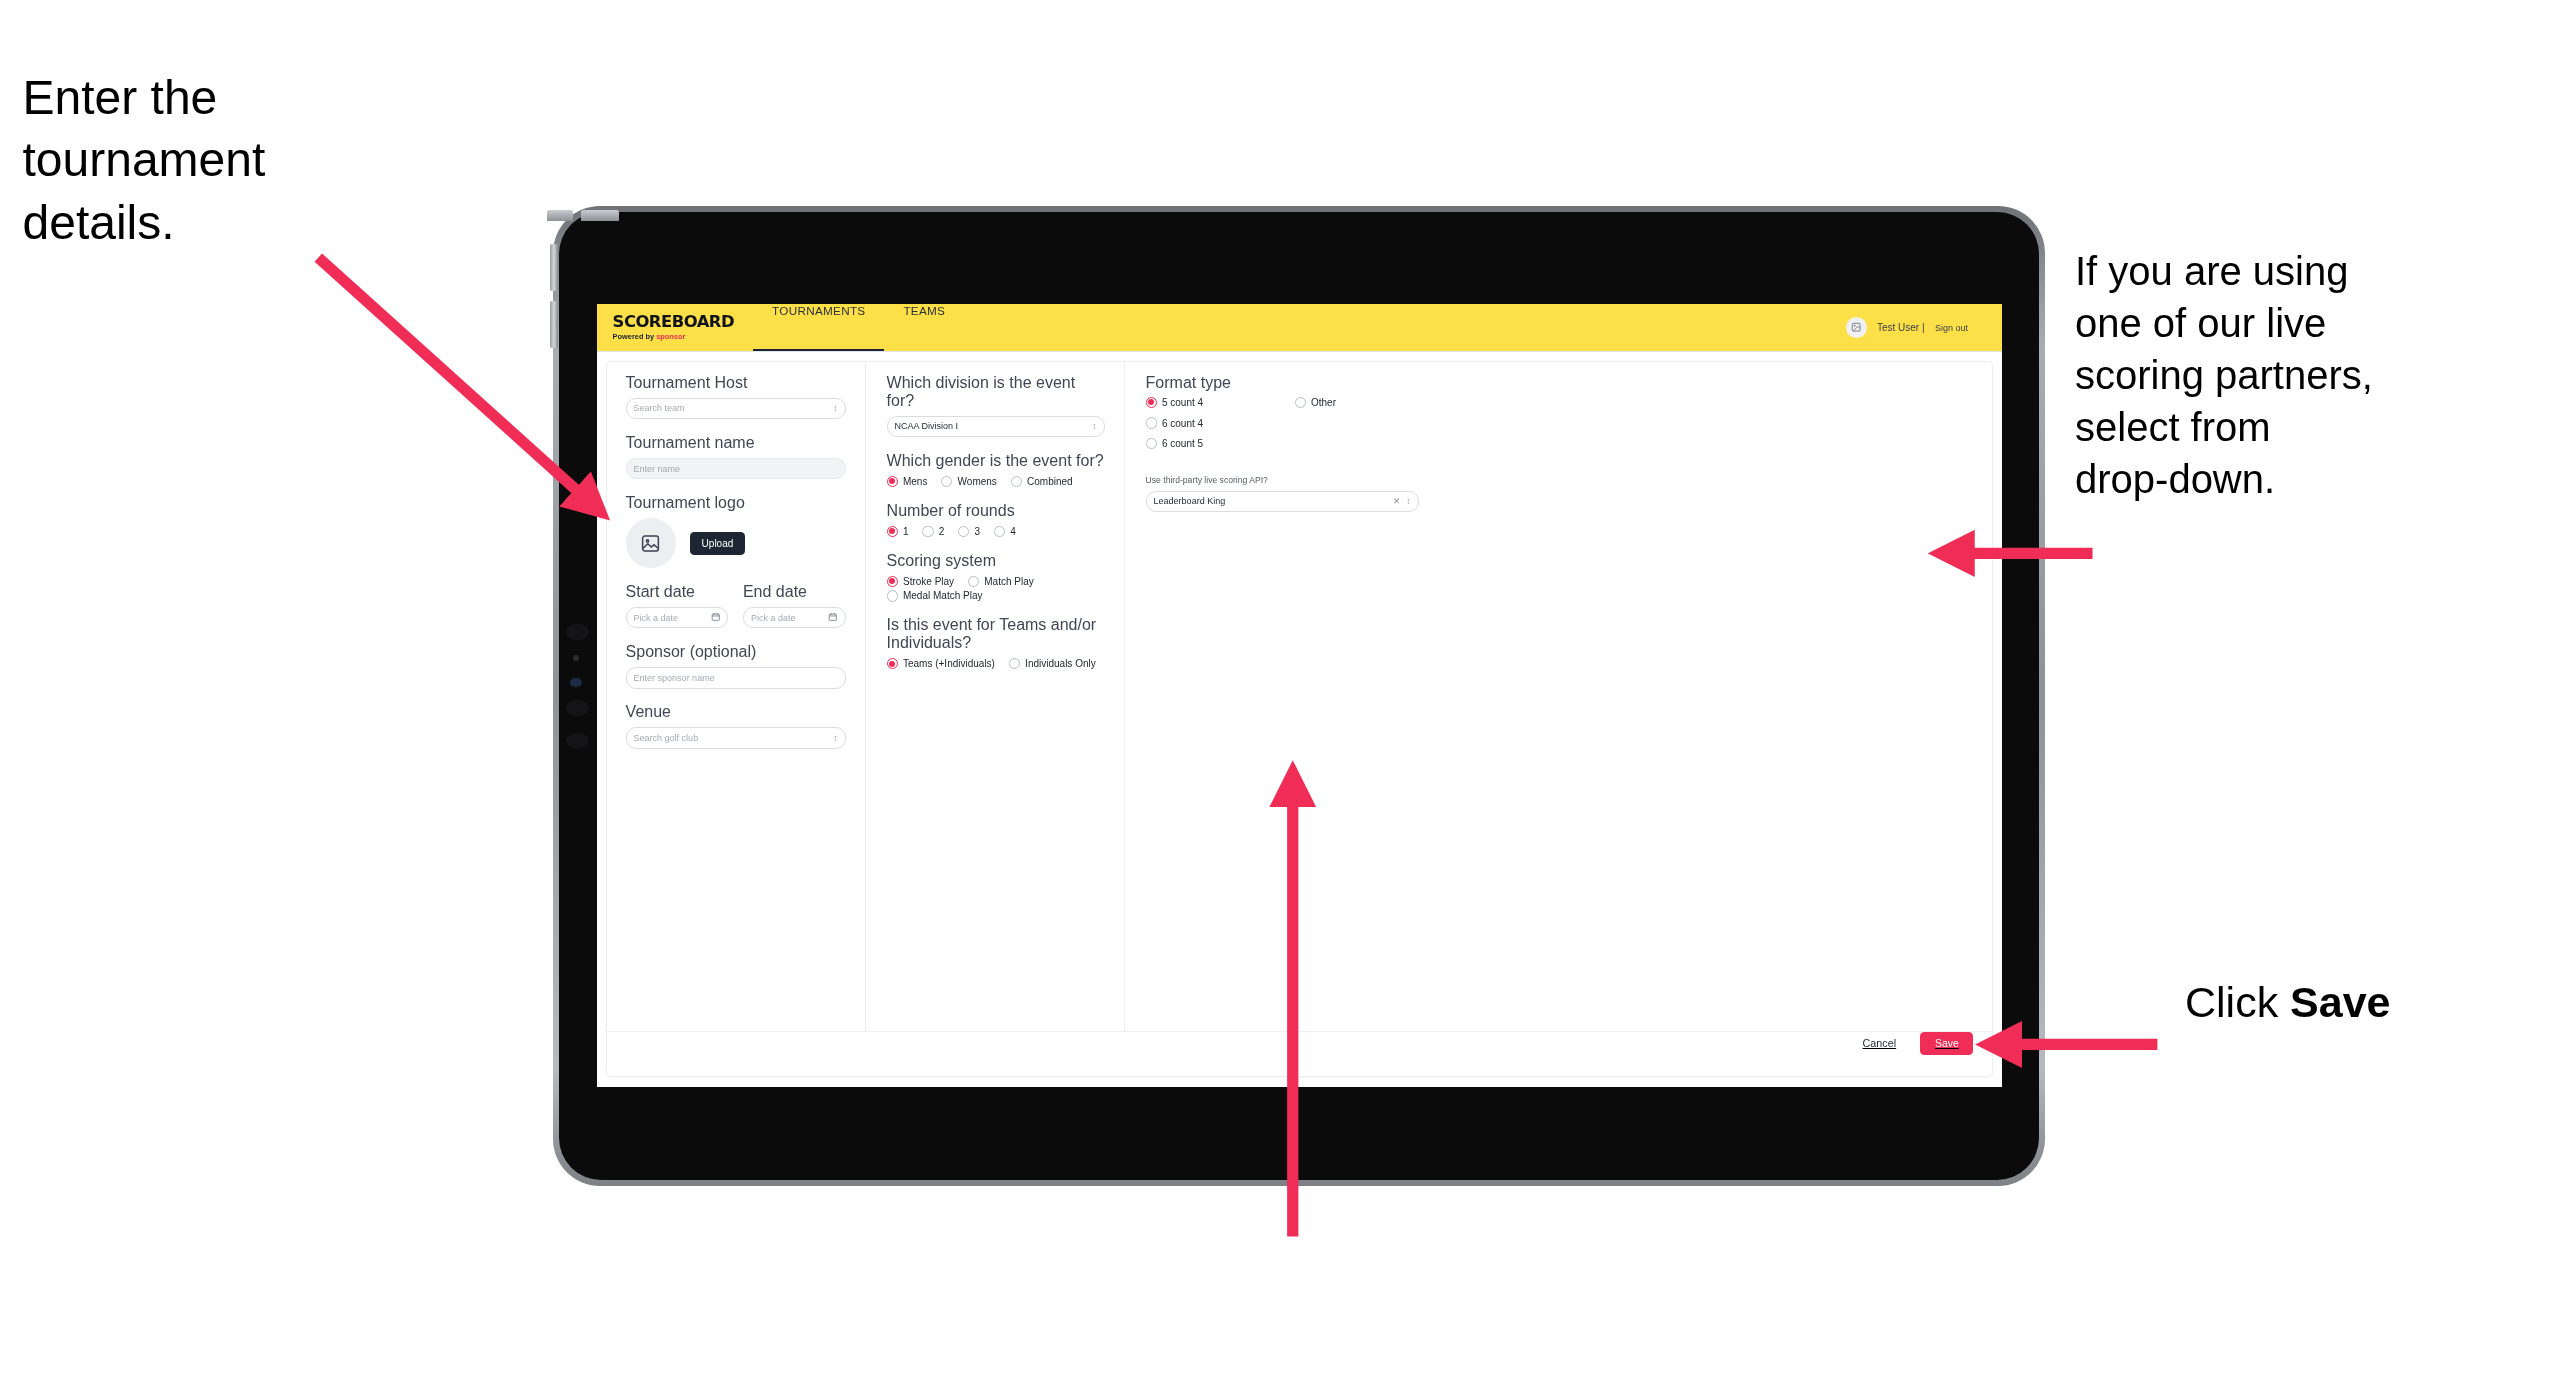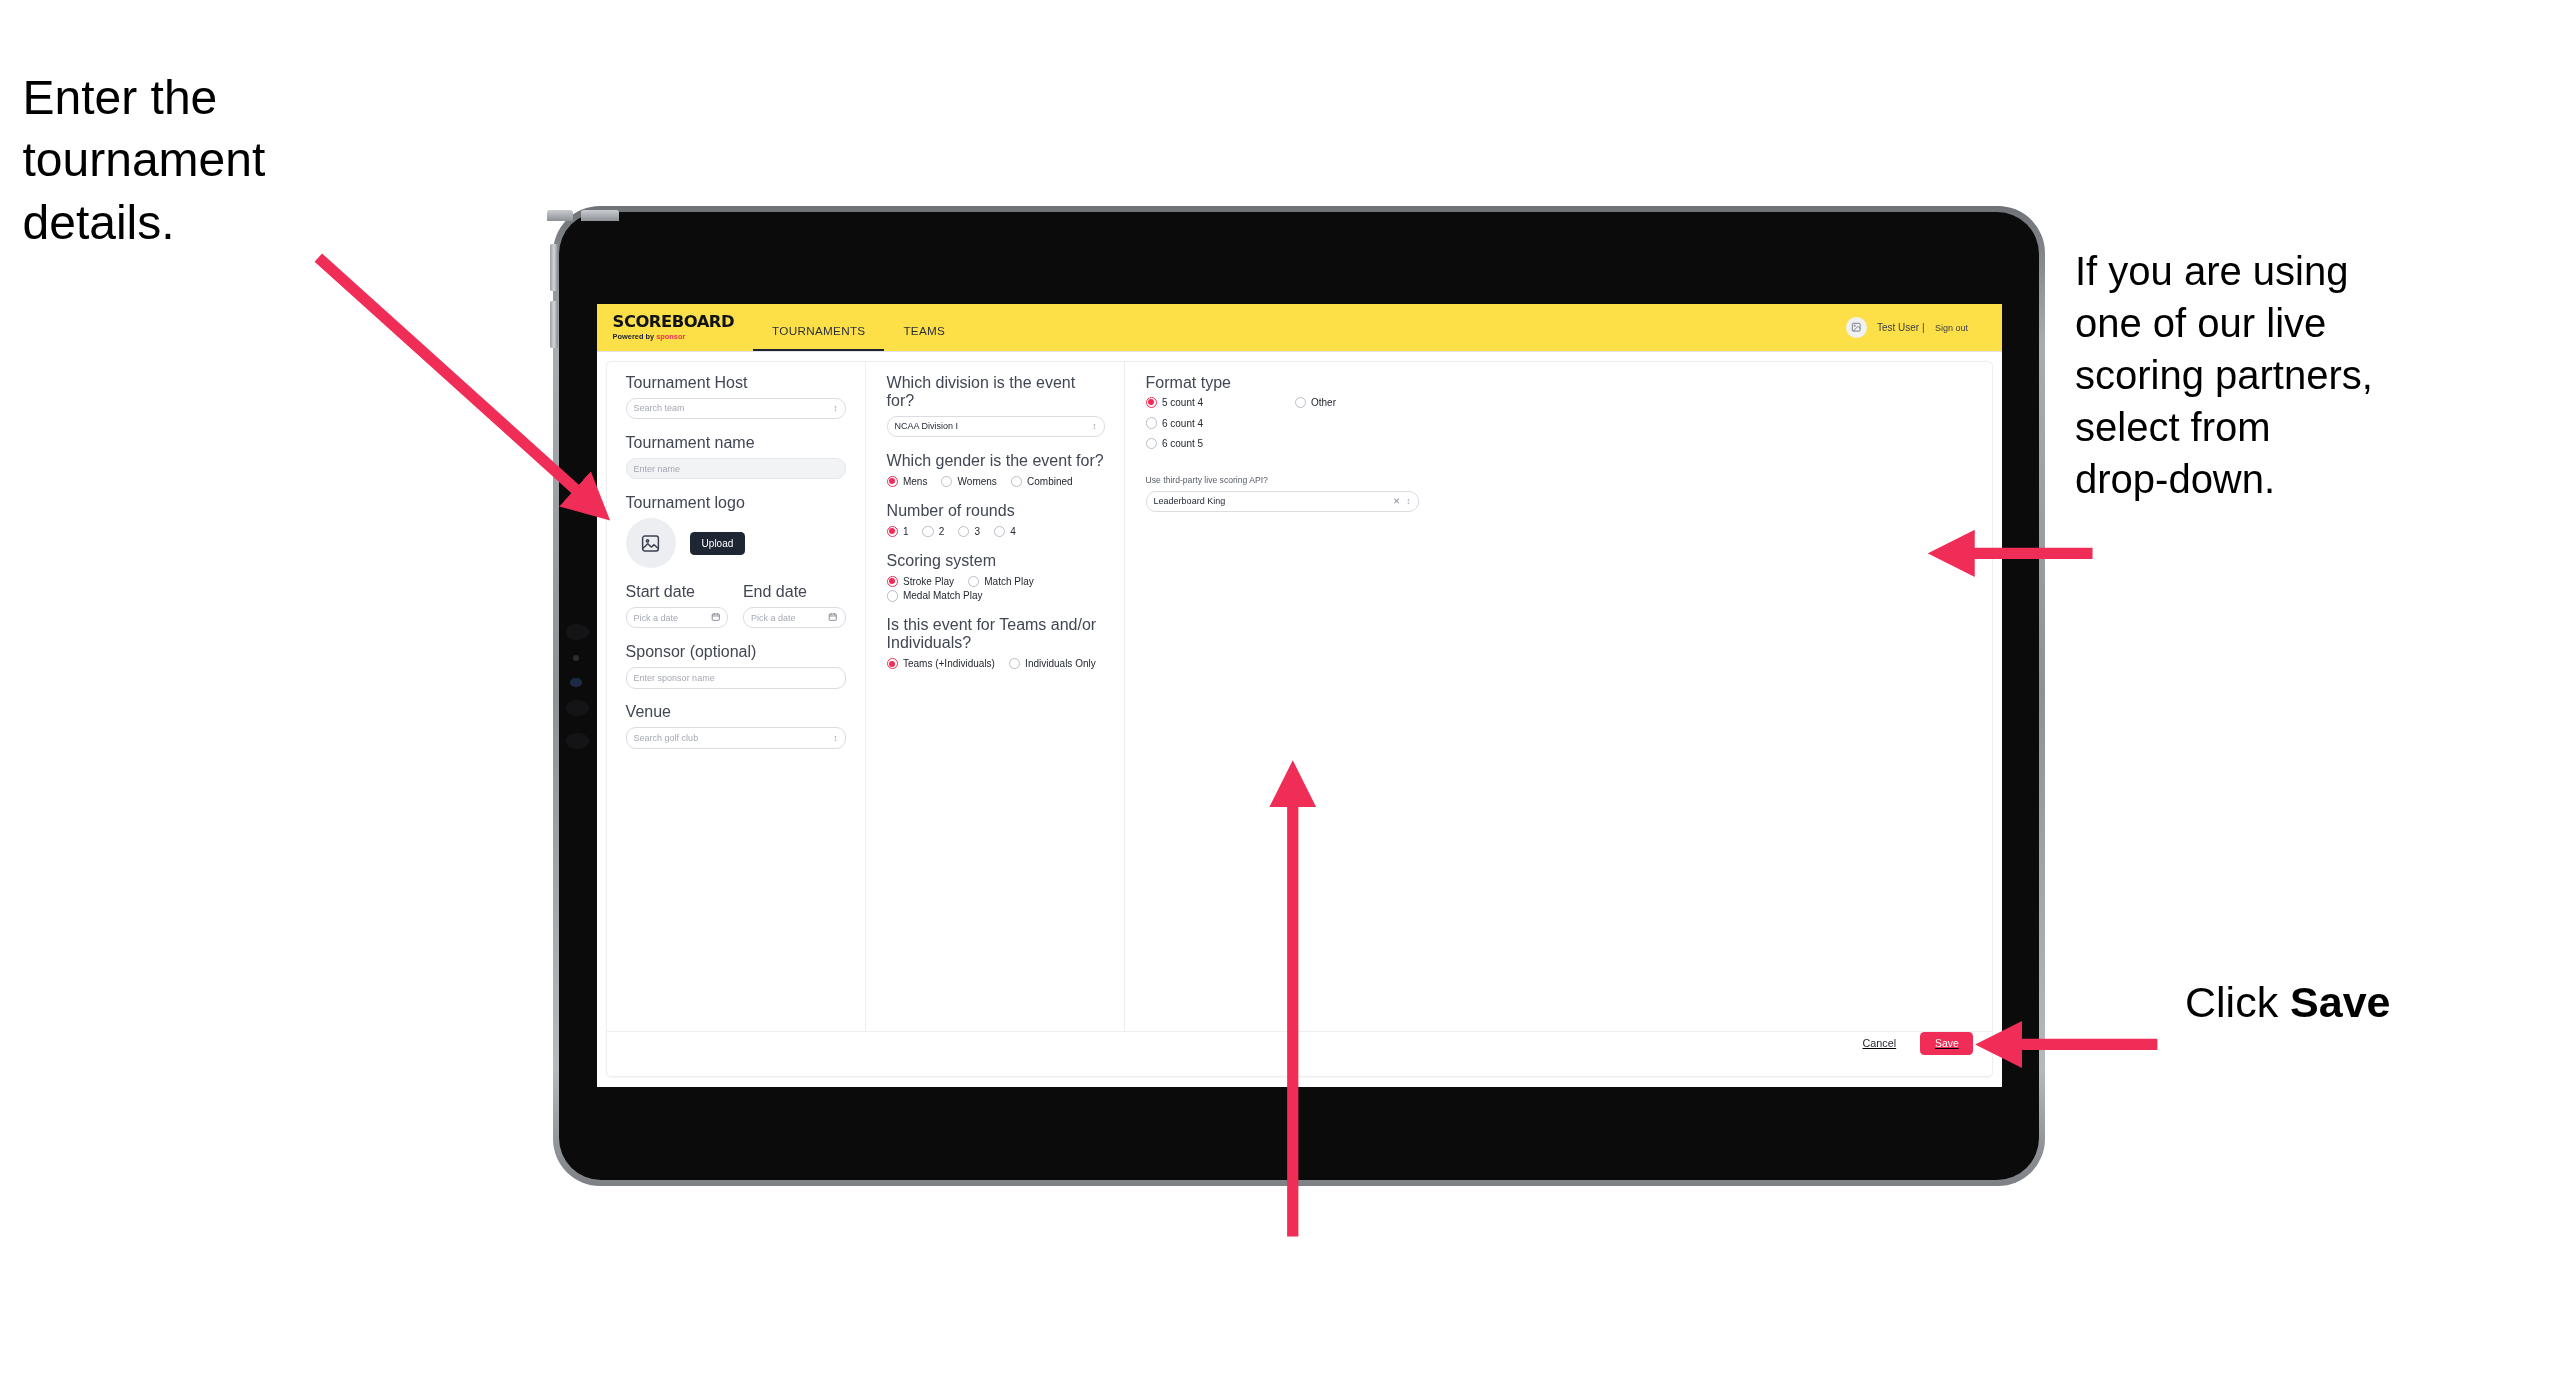--- a/index.html
+++ b/index.html
@@ -93,21 +93,21 @@
   .brand-name {
     font-family: "DejaVu Sans", sans-serif;
     font-weight: 700; font-size: 16.4px; letter-spacing: -0.5px;
     color: #10131a; line-height: 1;
   }
   .brand-sub {
     font-size: 7.4px; color:#202430; margin-top: 2.6px; line-height:1; font-weight:700;
   }
   .brand-sub em { font-style: normal; color:#ef2d56; font-weight:700; }
   .navtab {
-    display: flex; align-items: flex-end; padding: 12px 19px;
+    display: flex; align-items: flex-start; padding: 0 19px;
     font-size: 11.7px; color: #2b2f38; letter-spacing: 0.3px;
     border-bottom: 2.6px solid transparent;
     cursor: pointer;
   }
   .navtab.active { border-bottom-color: #1c2434; }
   .nav-spacer { flex: 1; }
   .nav-right { display: flex; align-items: center; gap: 10.4px; padding-right: 34px; }
   .avatar {
     width: 21px; height: 21px; border-radius: 50%;
     background: #f0f1f3; display:flex; align-items:center; justify-content:center;

